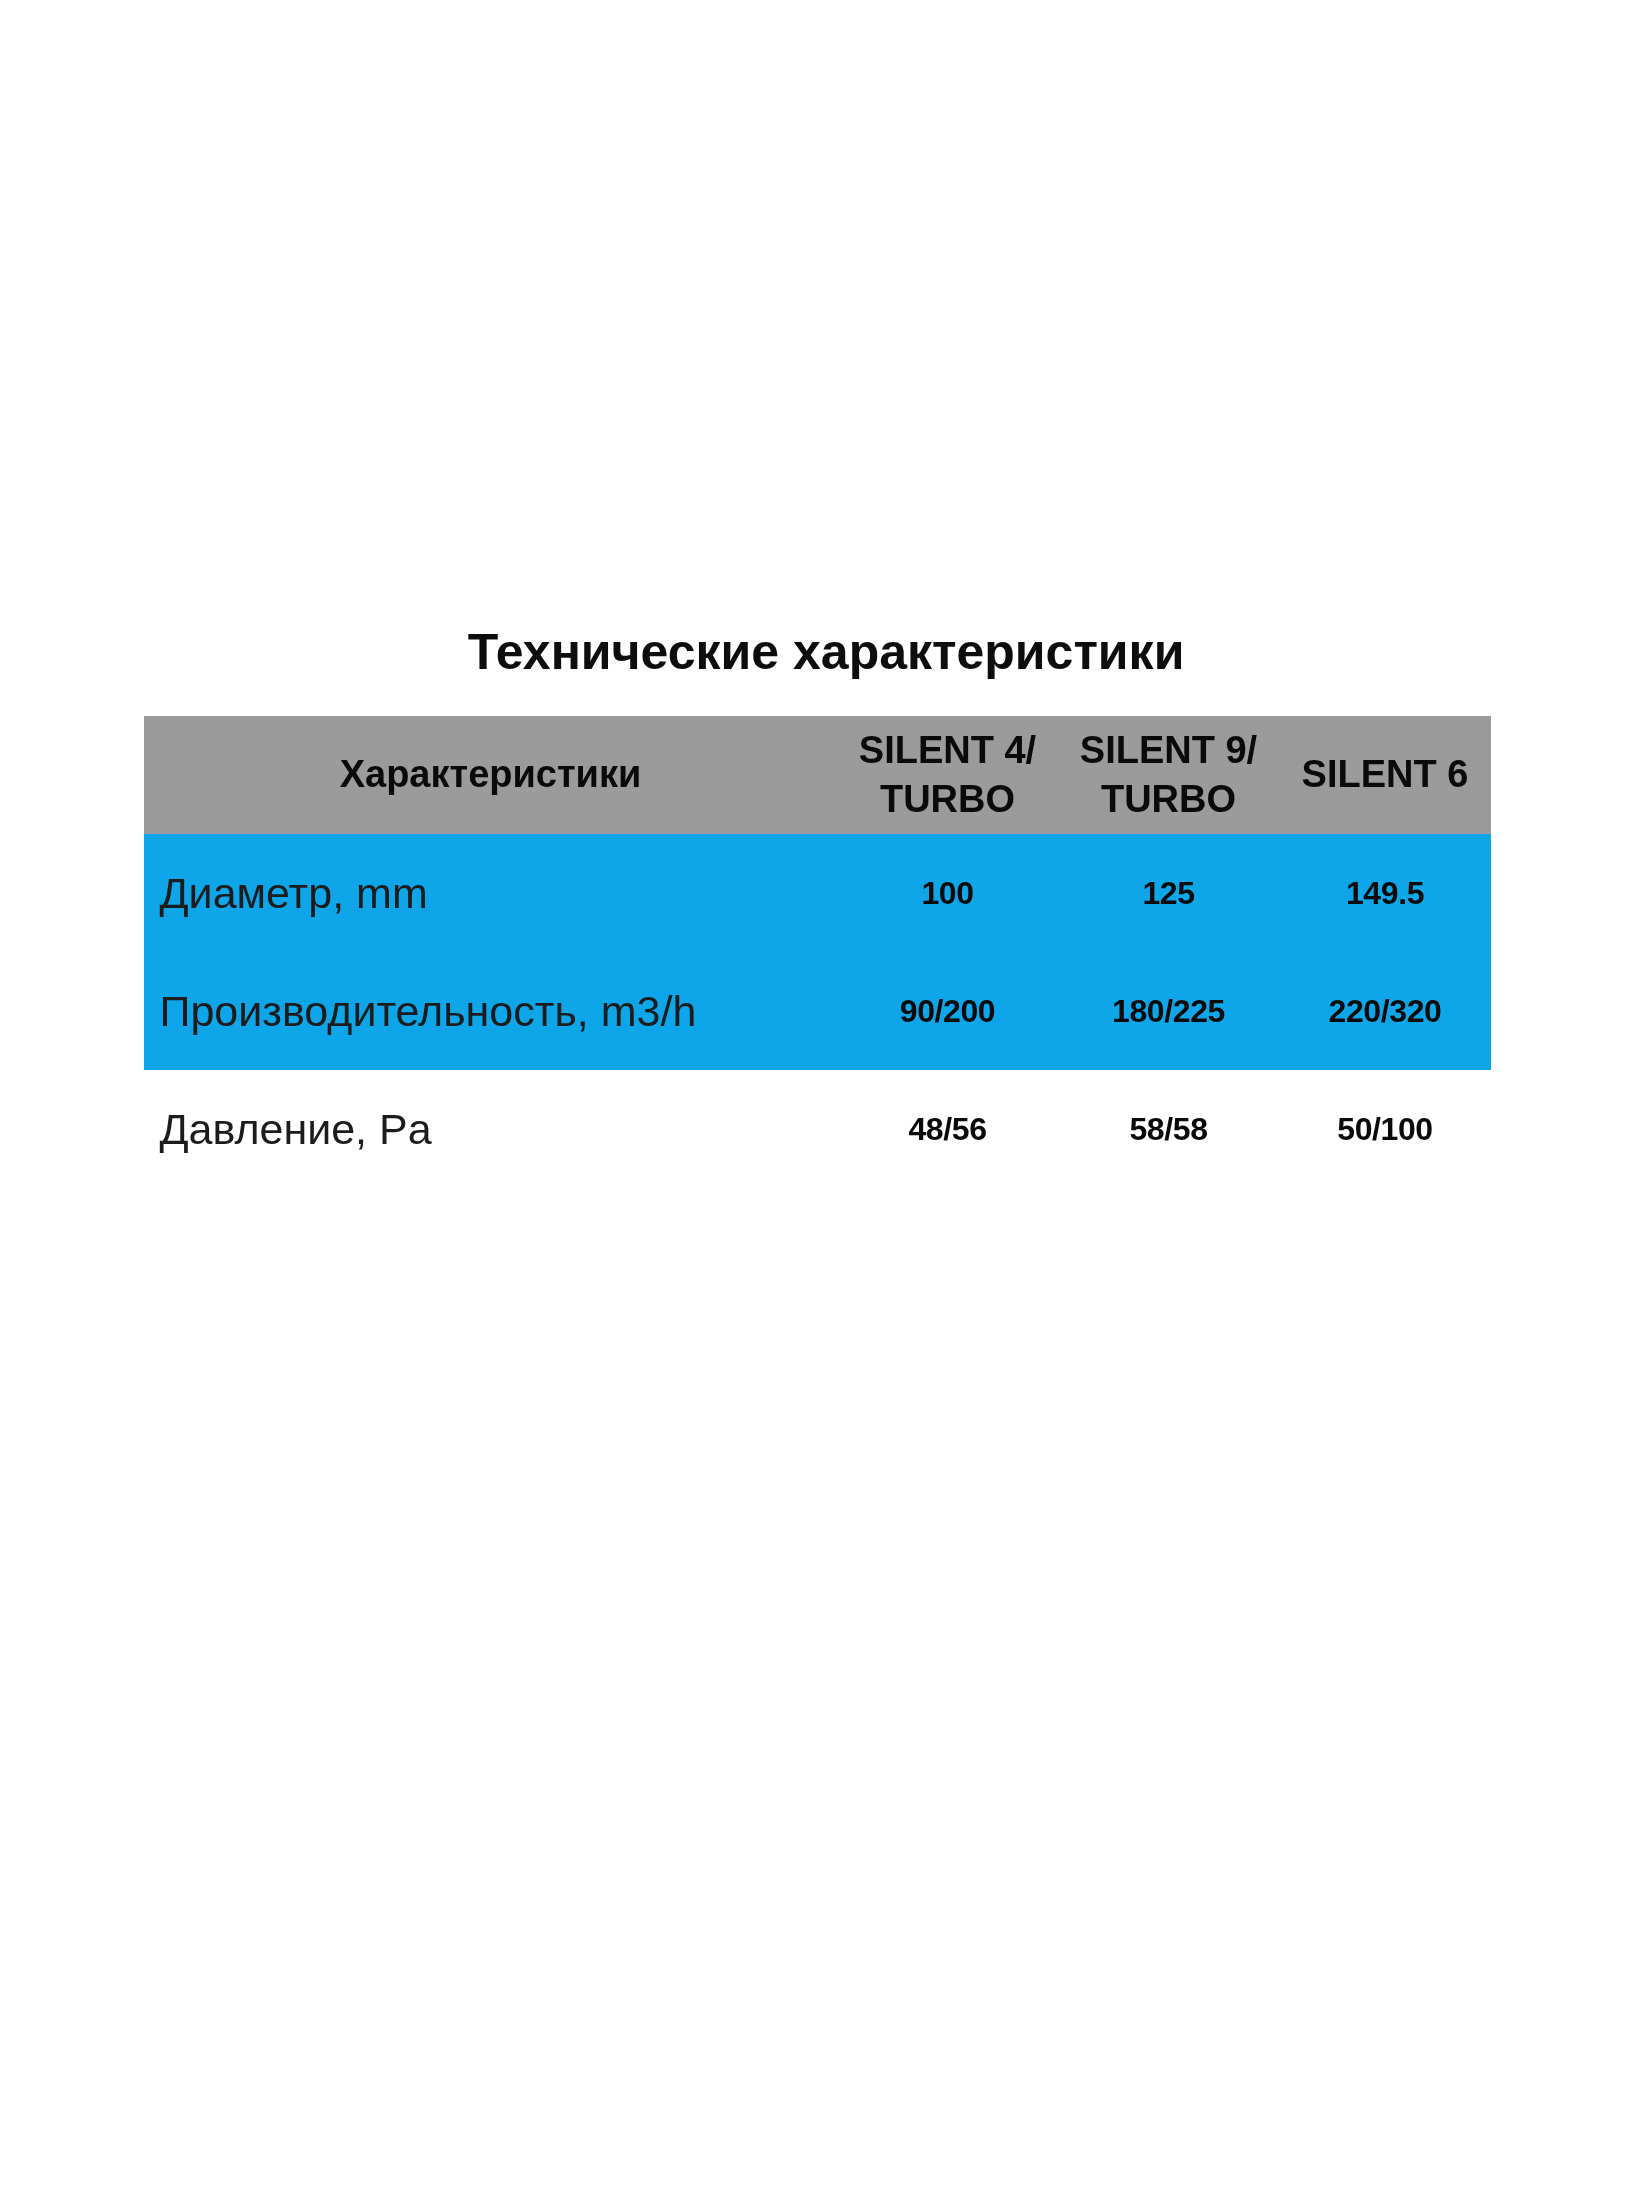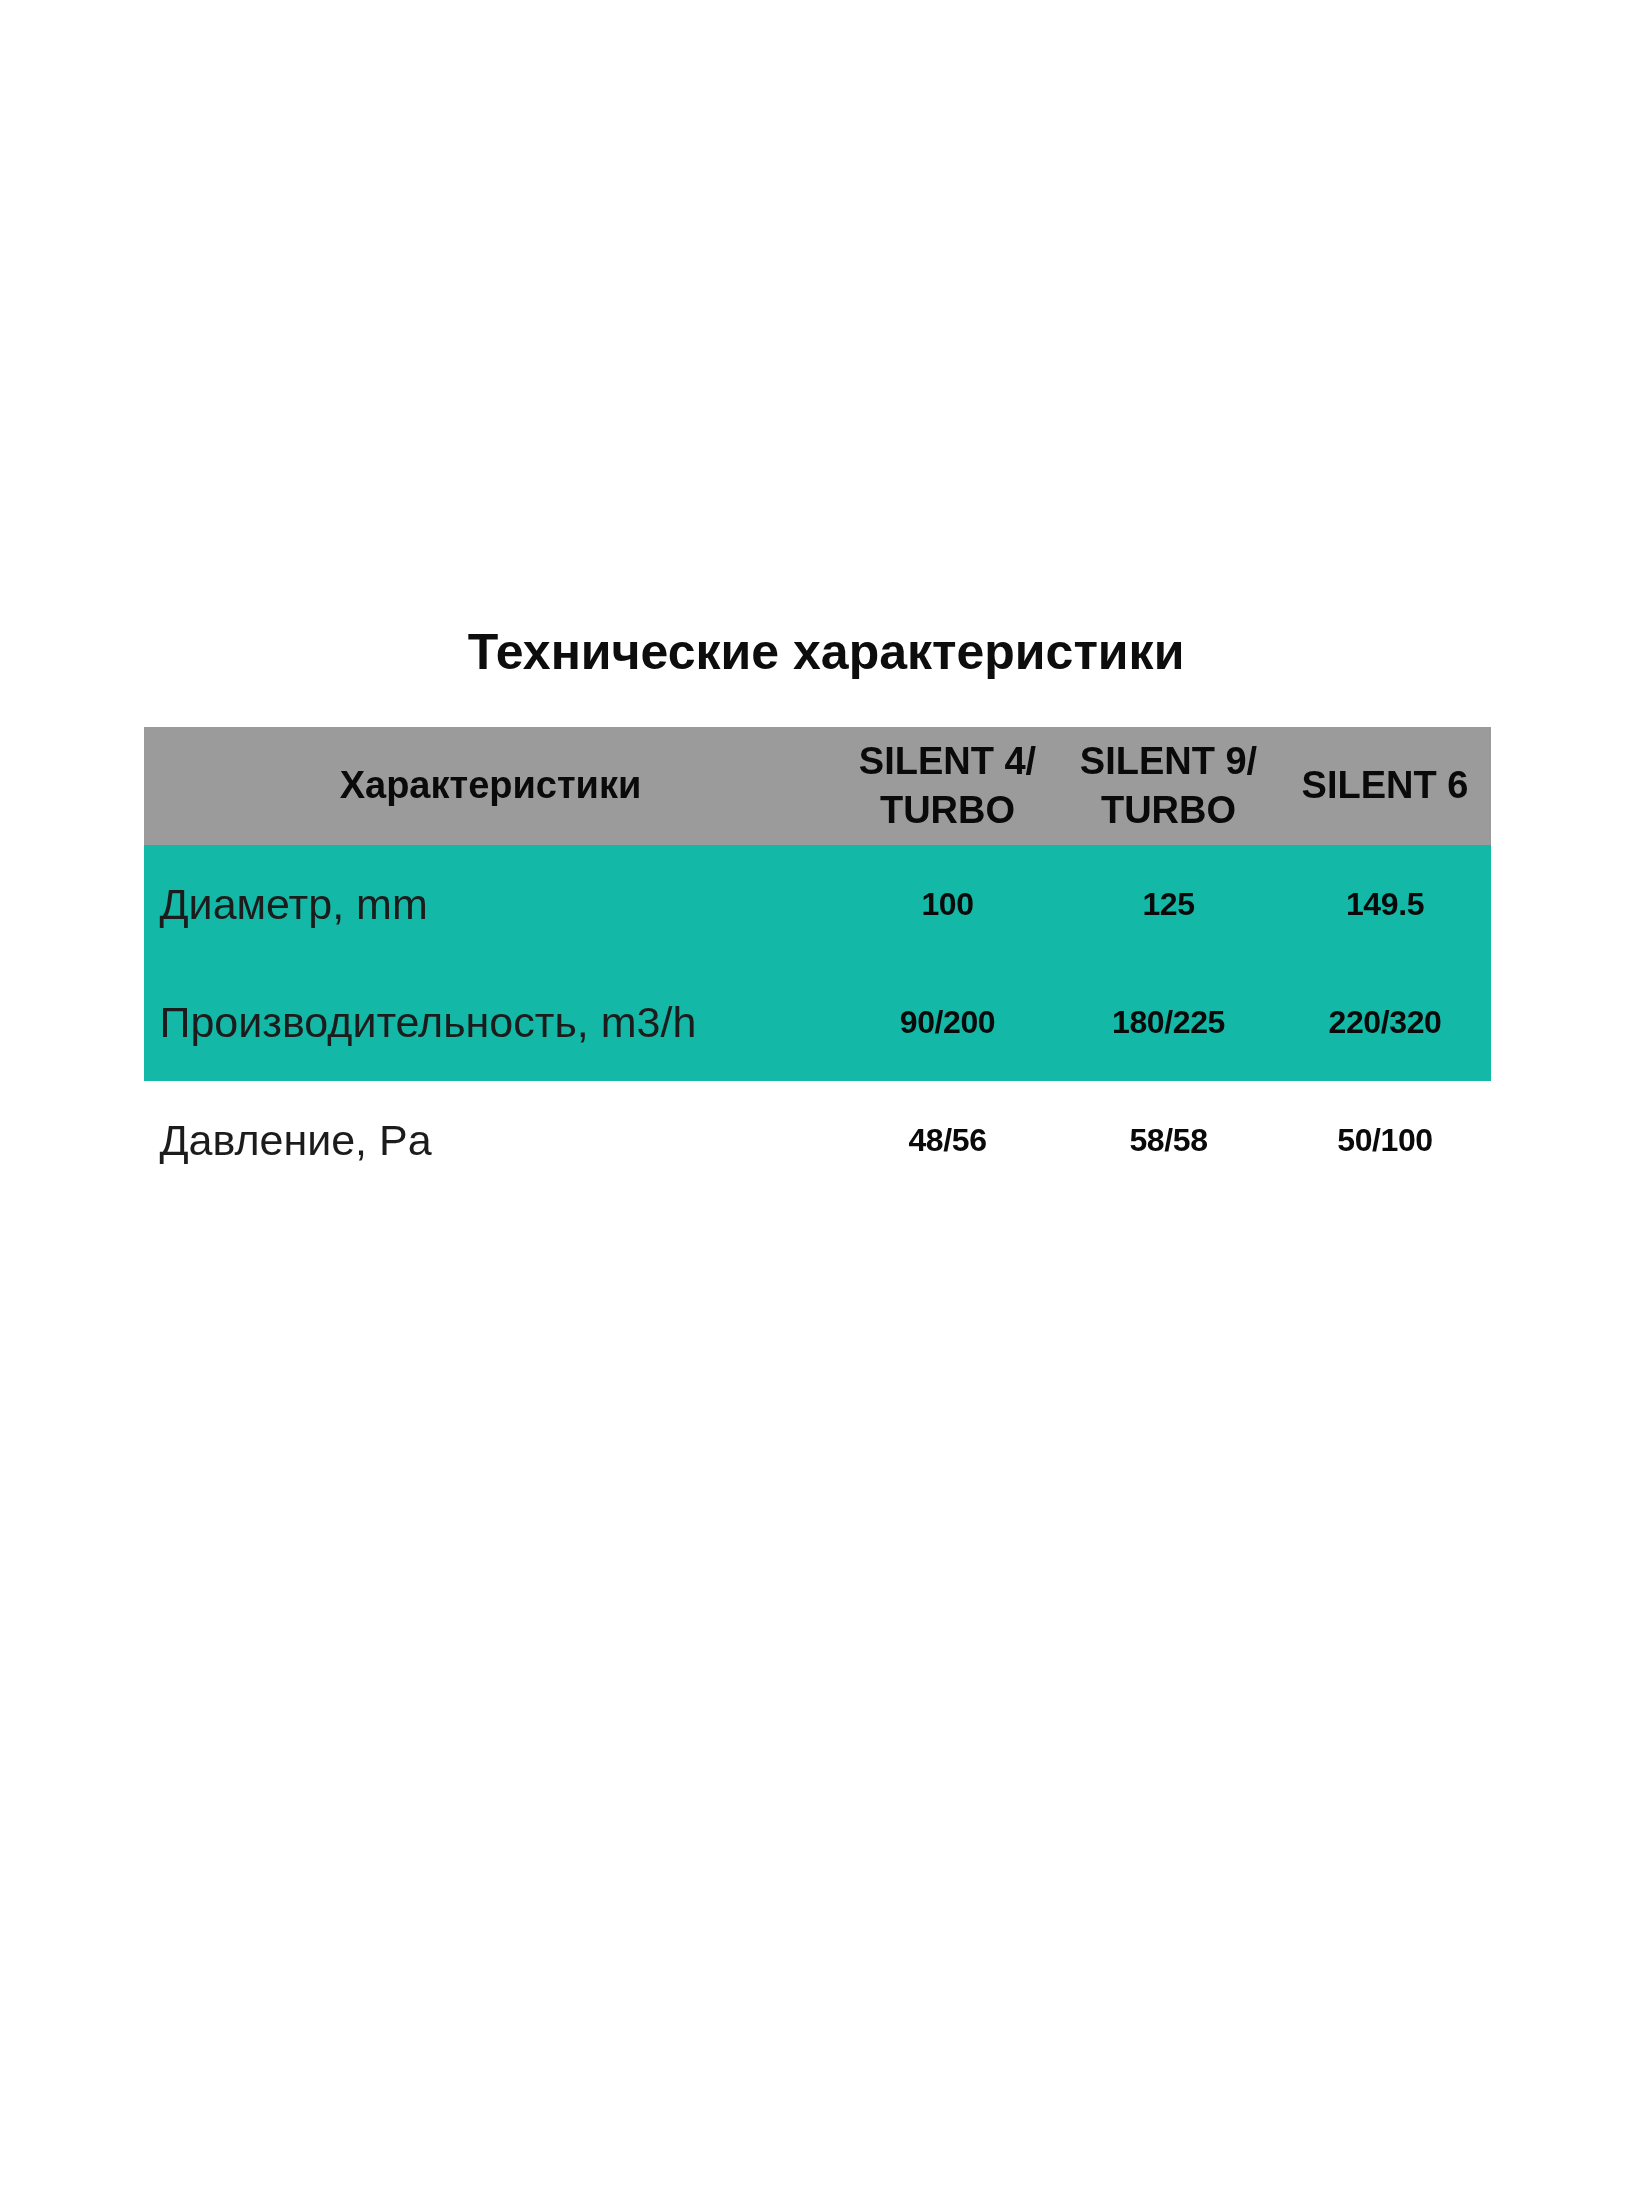--- a/index.html
+++ b/index.html
@@ -21,21 +21,21 @@
     text-align: center;
     font-size: 50px;
     line-height: 57px;
     font-weight: 700;
     color: #0d0d0d;
     letter-spacing: 0px;
   }
   table.specs {
     border-collapse: collapse;
     table-layout: fixed;
-    margin: 46px 0 0 144px;
+    margin: 35px 0 0 144px;
     width: 1347px;
   }
   col.c-label { width: 693px; }
   col.c-v1 { width: 221px; }
   col.c-v2 { width: 221px; }
   col.c-v3 { width: 212px; }
 
   .specs th {
     background: #9b9b9b;
     height: 118px;
@@ -59,21 +59,21 @@
     padding: 0;
   }
   .specs td.label-cell {
     text-align: left;
     padding-left: 15.5px;
     font-size: 43px;
     font-weight: 400;
     color: #1c1c1c;
     letter-spacing: 0px;
   }
-  .specs tbody tr.alt { background: #14b8a6; }
+  .specs tbody tr.alt { background: #0ea5e9; }
   .specs tbody tr.plain { background: #ffffff; }
 </style>
 </head>
 <body>
 
 <div class="page">
 
   <h1 class="page-title">Технические характеристики</h1>
 
   <table class="specs">

